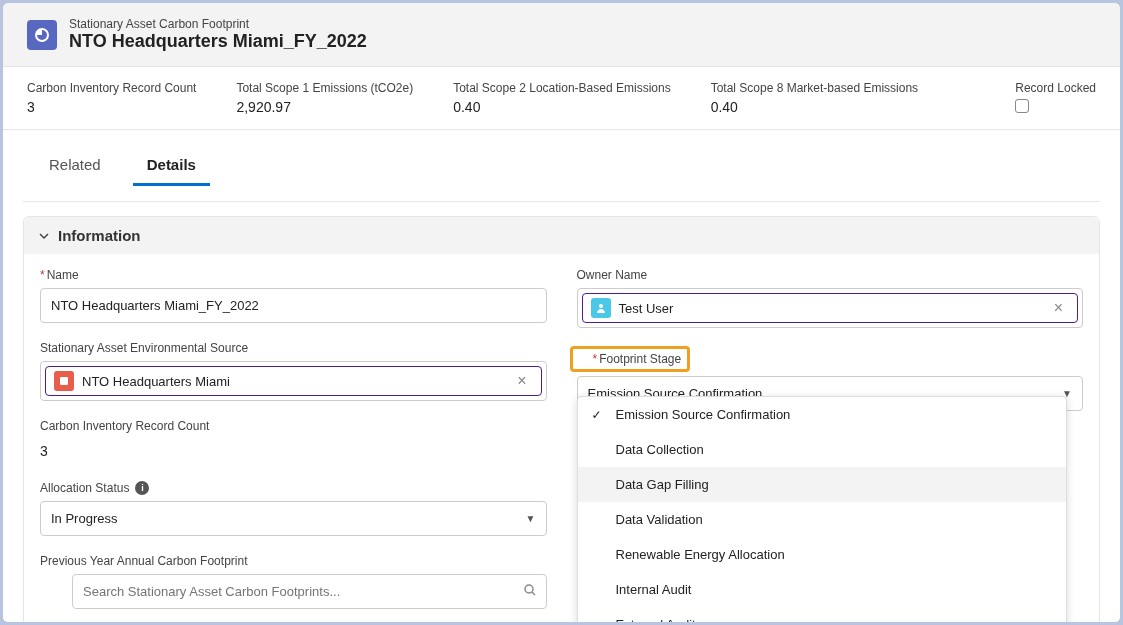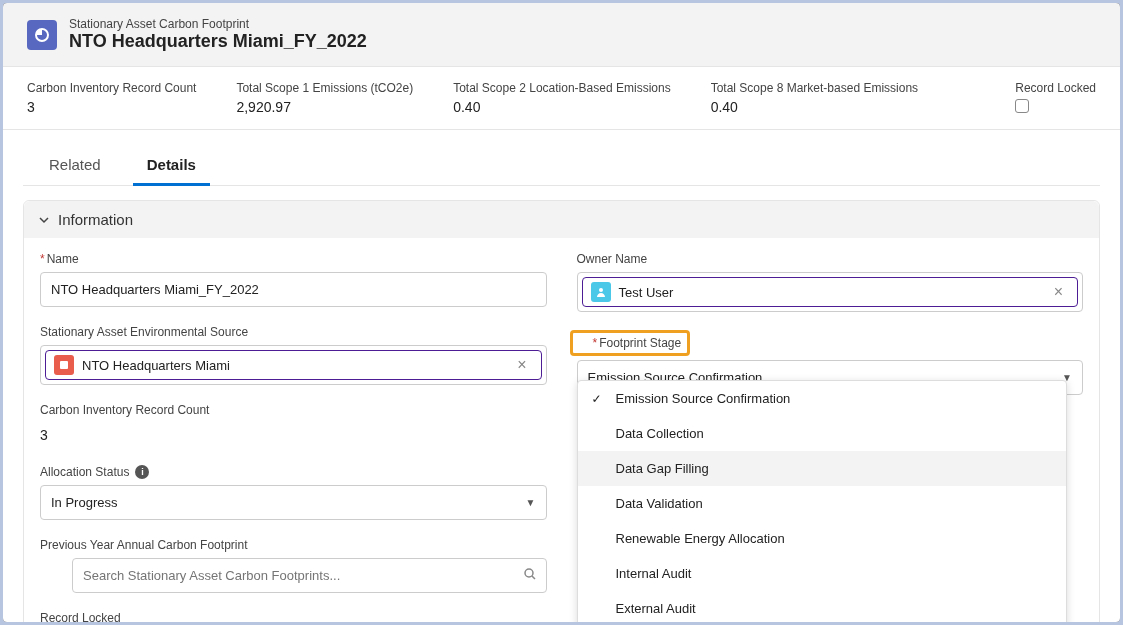--- a/index.html
+++ b/index.html
@@ -9,26 +9,26 @@
 .header-icon { width: 30px; height: 30px; background: #5867c0; border-radius: 4px; display: flex; align-items: center; justify-content: center; color: #fff; }
 .header-texts .subtitle { font-size: 12px; color: #444; }
 .header-texts .title { font-size: 18px; font-weight: 700; color: #222; }
 .metrics-row { background: #fff; display: flex; padding: 14px 24px; gap: 40px; border-bottom: 1px solid #e5e5e5; }
 .metric { flex: 0 0 auto; }
 .metric-label { font-size: 12px; color: #444; margin-bottom: 4px; }
 .metric-value { font-size: 14px; color: #222; }
 .metric.last { margin-left: auto; }
 .checkbox-box { width: 14px; height: 14px; border: 1px solid #888; border-radius: 3px; background: #fff; margin-top: 2px; }
 .content-area { padding: 10px 20px; background: #fff; }
-.tabs { display: flex; gap: 30px; border-bottom: 1px solid #e5e5e5; padding: 6px 18px 0 18px; }
+.tabs { display: flex; gap: 30px; border-bottom: 1px solid #e5e5e5; padding: 6px 18px 16px 18px; }
 .tab { padding: 10px 8px 12px 8px; font-size: 15px; color: #555; cursor: pointer; position: relative; }
 .tab.active { color: #222; font-weight: 600; }
 .tab.active::after { content: ''; position: absolute; left: -6px; right: -6px; bottom: -1px; height: 3px; background: #0070d2; }
 .detail-panel { border: 1px solid #e5e5e5; border-radius: 6px; margin-top: 14px; padding: 0; }
-.section-header { background: #f3f3f3; padding: 10px 14px; font-size: 15px; color: #333; font-weight: 400; display: flex; align-items: center; gap: 8px; border-radius: 6px 6px 0 0; }
+.section-header { background: #f3f3f3; padding: 10px 14px; font-size: 15px; color: #333; font-weight: 700; display: flex; align-items: center; gap: 8px; border-radius: 6px 6px 0 0; }
 .chevron-down-icon { width: 12px; height: 12px; }
 .form-grid { display: grid; grid-template-columns: 1fr 1fr; gap: 0 30px; padding: 14px 16px; }
 .form-field { margin-bottom: 18px; }
 .form-label { font-size: 12px; color: #444; margin-bottom: 6px; display: block; }
 .req-star { color: #c23934; margin-right: 2px; }
 .input-text { width: 100%; border: 1px solid #ccc; border-radius: 4px; padding: 9px 10px; font-size: 13px; color: #222; }
 .lookup-pill { display: flex; align-items: center; border: 1px solid #ccc; border-radius: 4px; padding: 4px; }
 .pill-inner { display: flex; align-items: center; background: #fff; border: 1px solid #4c1d95; border-radius: 4px; padding: 4px 8px; gap: 8px; flex: 1; }
 .pill-icon { width: 20px; height: 20px; border-radius: 3px; display: flex; align-items: center; justify-content: center; font-size: 11px; color: #fff; }
 .pill-icon.user { background: #4bc8e8; }

